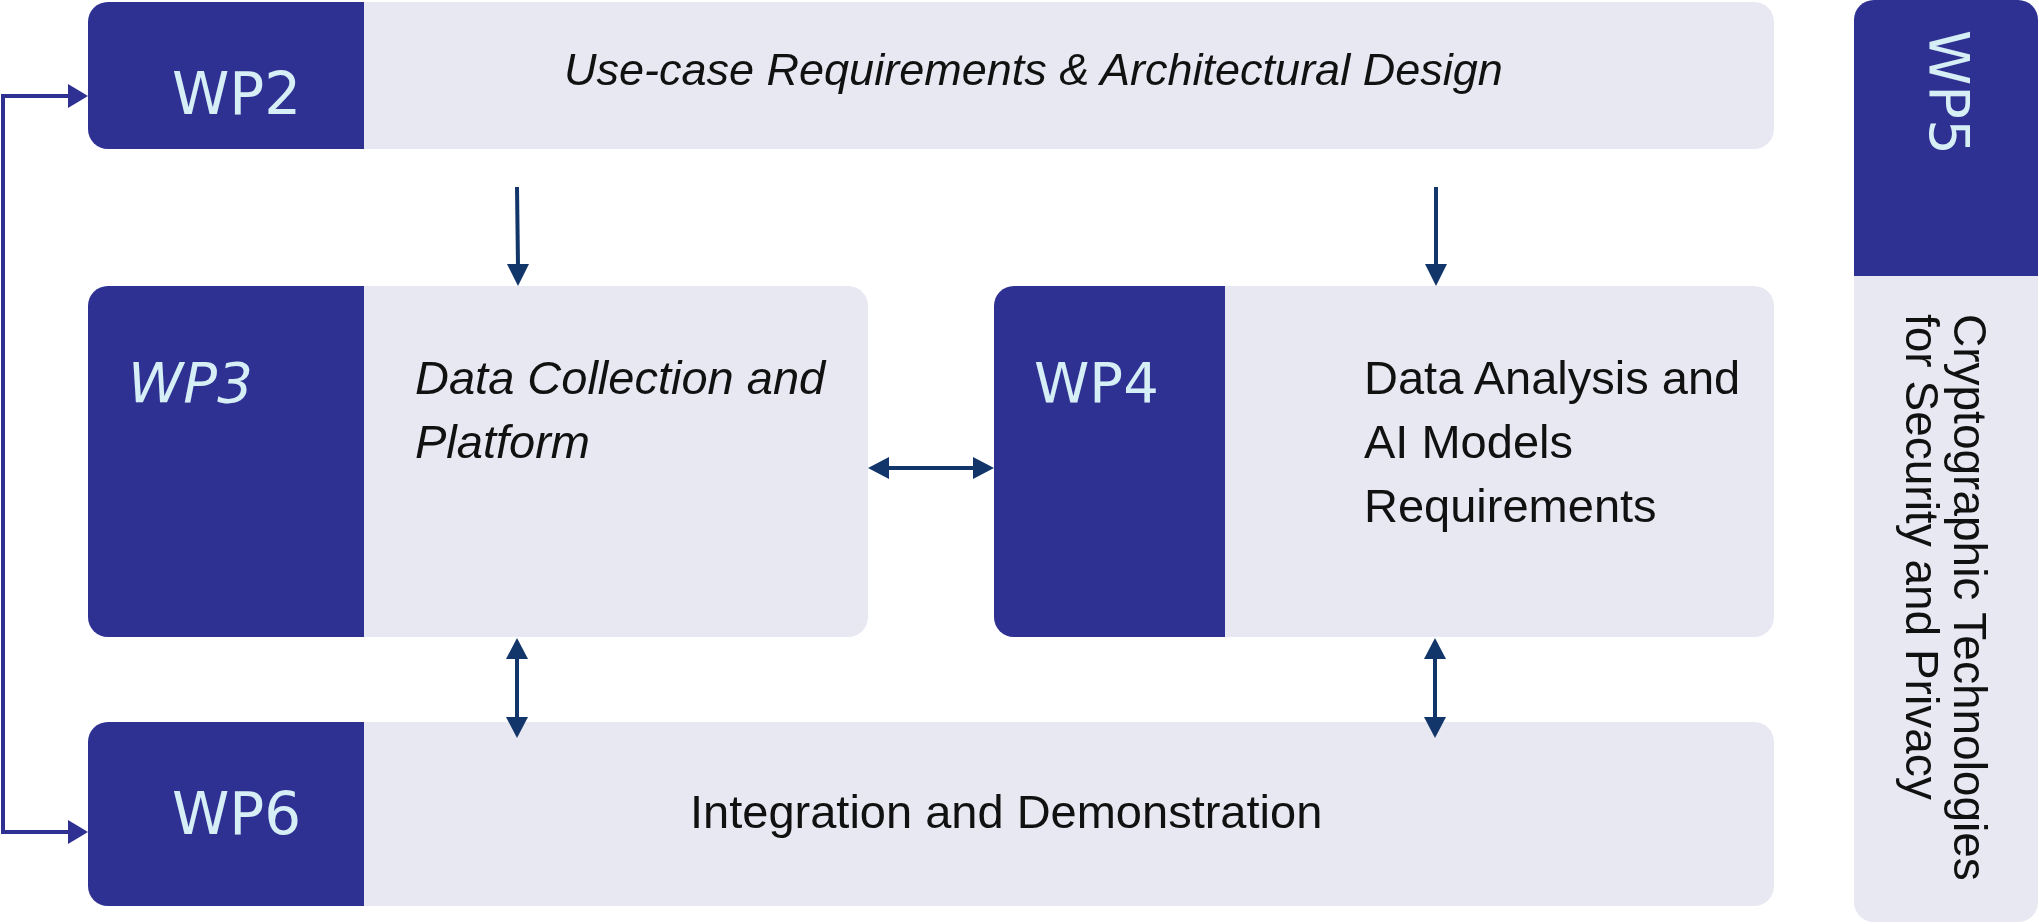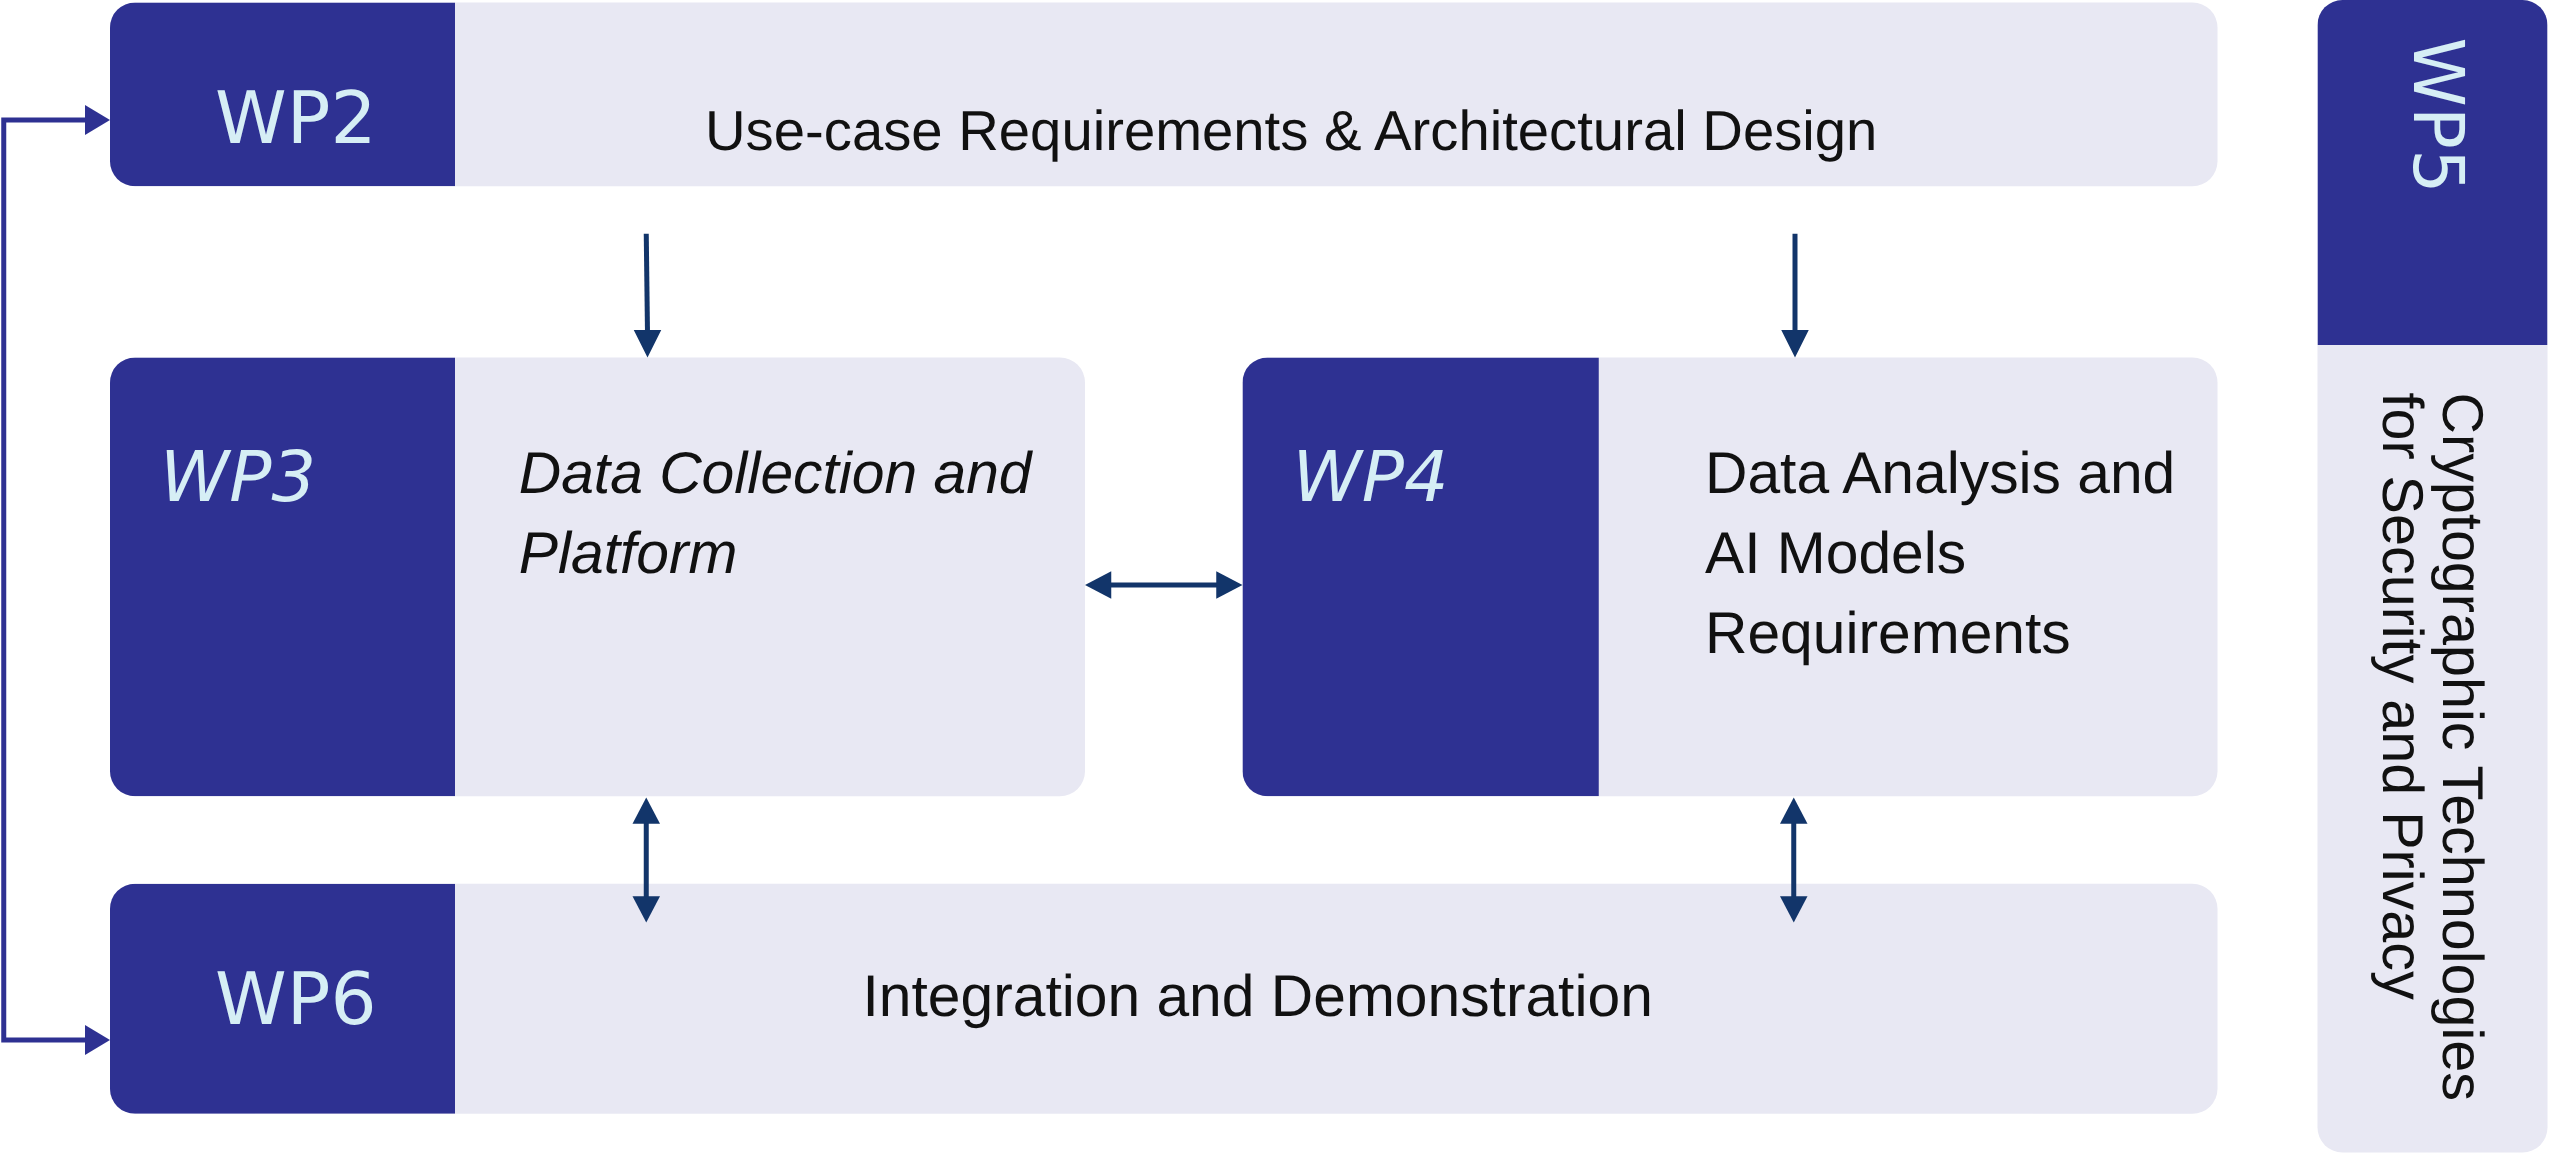--- a/index.html
+++ b/index.html
@@ -12,45 +12,45 @@
   .title { position: absolute; color: #111111; white-space: nowrap; }
   svg.overlay { position: absolute; left: 0; top: 0; }
 </style>
 </head>
 <body>
 
 <div class="box" style="left:88px; top:2px; width:1686px; height:147px;">
   <div class="wp" style="width:276px;">
     <span style="left:84px; top:58px; font-size:58px;">WP2</span>
   </div>
-  <div class="title" style="left:476px; top:77px; font-size:45px;">Use-case Requirements &amp; Architectural Design</div>
+  <div class="title" style="left:476px; top:42px; font-size:45px;font-style:italic;">Use-case Requirements &amp; Architectural Design</div>
 </div>
 
 <div class="box" style="left:88px; top:286px; width:780px; height:351px;font-style:italic;">
   <div class="wp" style="width:276px;">
     <span style="left:40px; top:64px; font-size:56px;">WP3</span>
   </div>
   <div class="title" style="left:327px; top:60px; font-size:47px; line-height:64px;">
     <div>Data Collection and</div>
     <div>Platform</div>
   </div>
 </div>
 
 <div class="box" style="left:994px; top:286px; width:780px; height:351px;">
-  <div class="wp" style="width:285px;font-style:italic;">
+  <div class="wp" style="width:231px;">
     <span style="left:40px; top:64px; font-size:56px;">WP4</span>
   </div>
   <div class="title" style="left:338px; top:60px; font-size:47px; line-height:64px;margin-left:32px;">
     <div>Data Analysis and</div>
     <div>AI Models</div>
     <div>Requirements</div>
   </div>
 </div>
 
-<div class="box" style="left:88px; top:707px; width:1686px; height:184px;">
+<div class="box" style="left:88px; top:722px; width:1686px; height:184px;">
   <div class="wp" style="width:276px;">
     <span style="left:84px; top:58px; font-size:58px;">WP6</span>
   </div>
   <div class="title" style="left:602px; top:62px; font-size:47px;">Integration and Demonstration</div>
 </div>
 
 <div class="box" style="left:1854px; top:0px; width:184px; height:922px;">
   <div class="wp" style="width:184px; height:276px; bottom:auto;">
     <span style="left:86px; top:30px; font-size:56px; transform-origin:0 0; transform:translate(42px,0) rotate(90deg);">WP5</span>
   </div>

